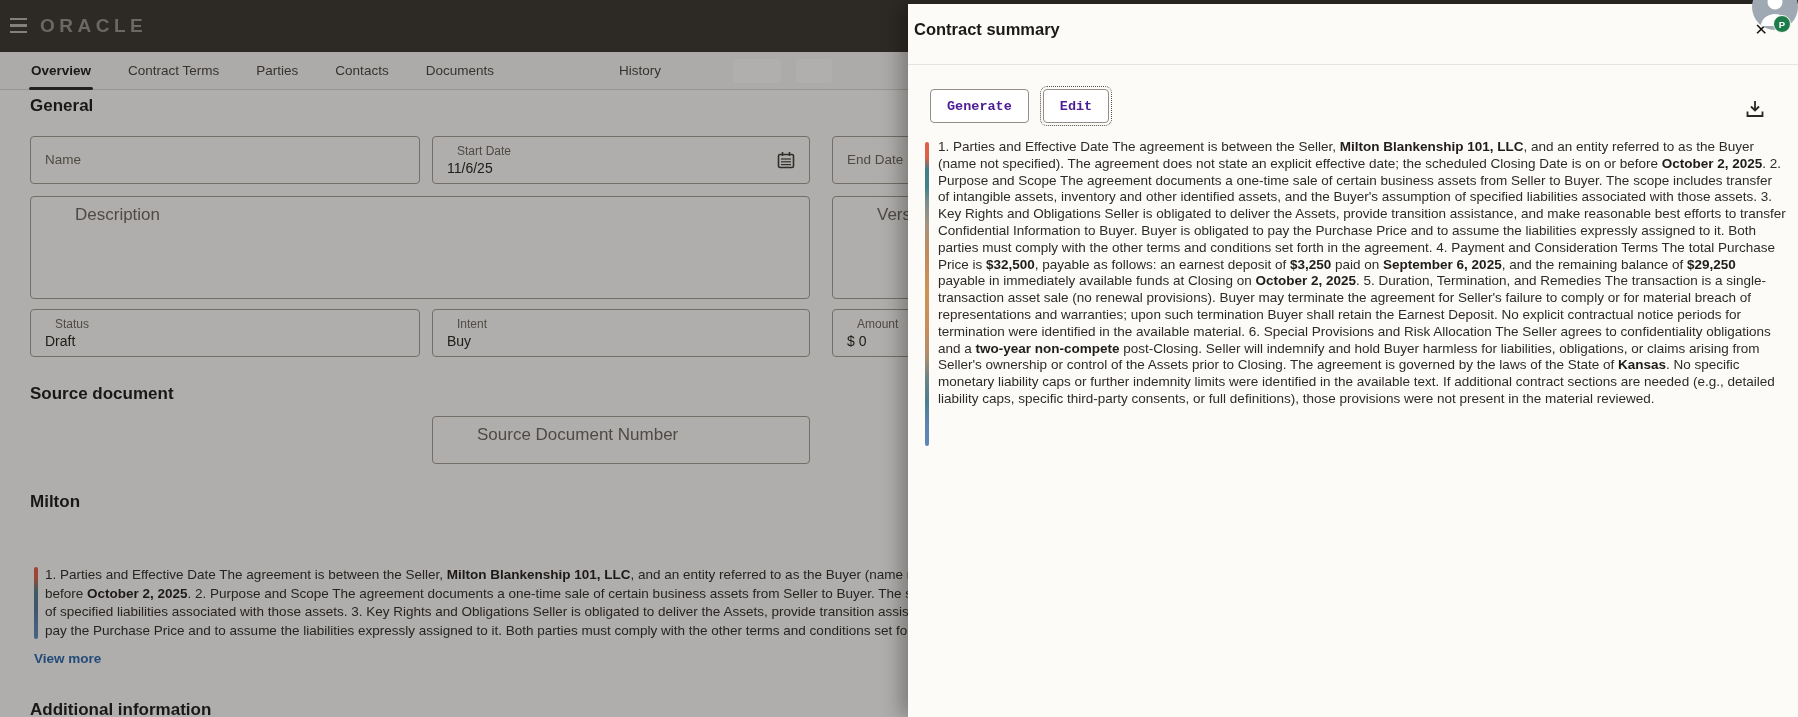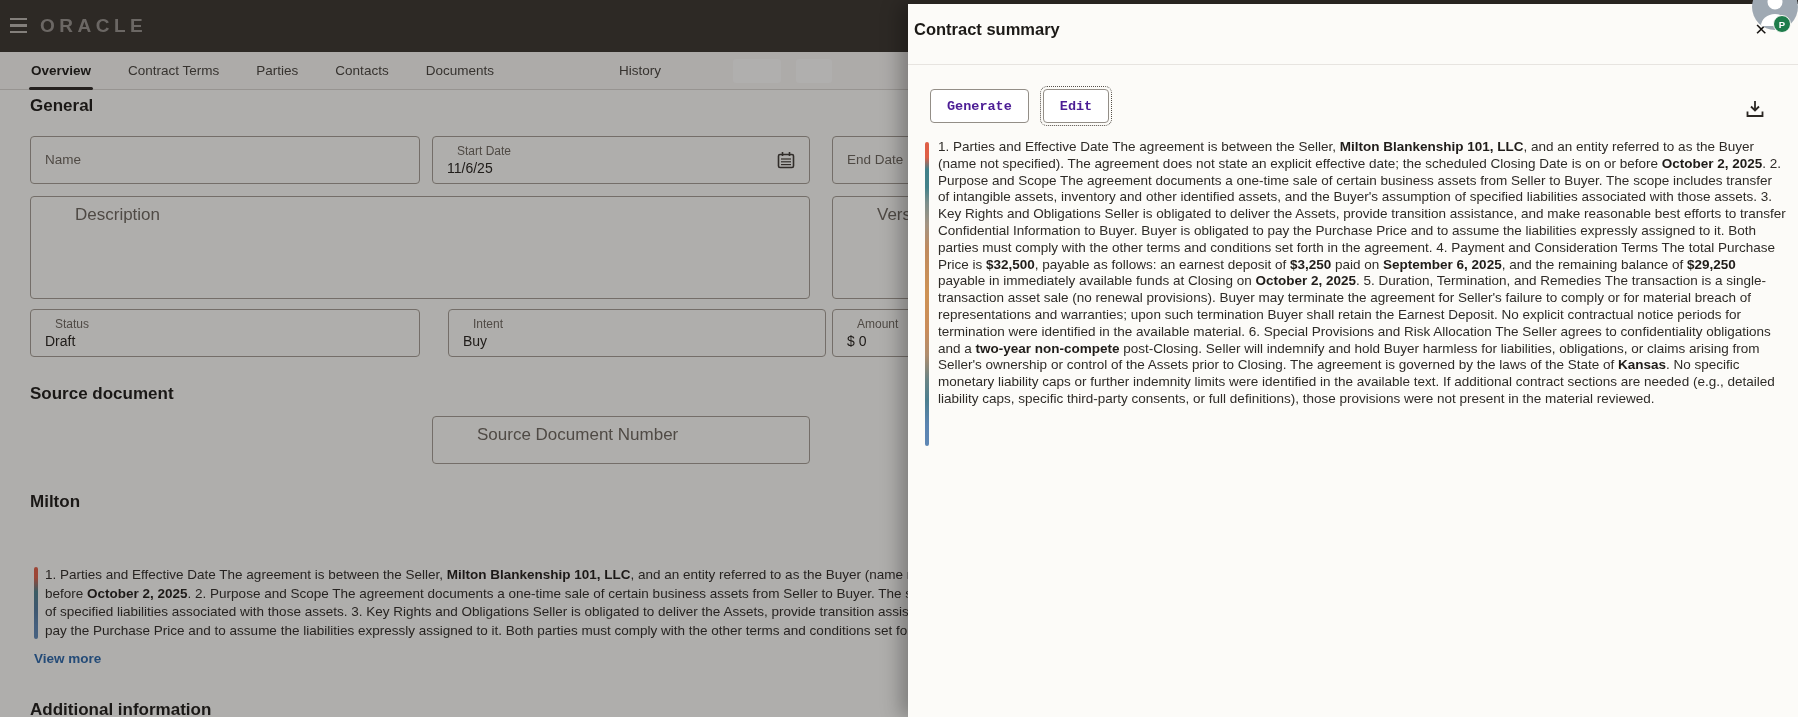--- a/index.html
+++ b/index.html
@@ -112,21 +112,21 @@
 
   <div class="field" style="left:832px;top:196px;width:378px;height:103px;">
     <span class="flabel toppad2">Version</span>
   </div>
 
   <div class="field" style="left:30px;top:309px;width:390px;height:48px;">
     <span class="flabel toppad">Status</span>
     <span class="fvalue">Draft</span>
   </div>
 
-  <div class="field" style="left:432px;top:309px;width:378px;height:48px;margin-left:16px;">
+  <div class="field" style="left:432px;top:309px;width:378px;height:48px;">
     <span class="flabel toppad">Intent</span>
     <span class="fvalue">Buy</span>
   </div>
 
   <div class="field" style="left:832px;top:309px;width:378px;height:48px;">
     <span class="flabel toppad">Amount</span>
     <span class="fvalue">$ 0</span>
   </div>
 
   <div class="h-section" style="left:30px;top:384px;">Source document</div>

